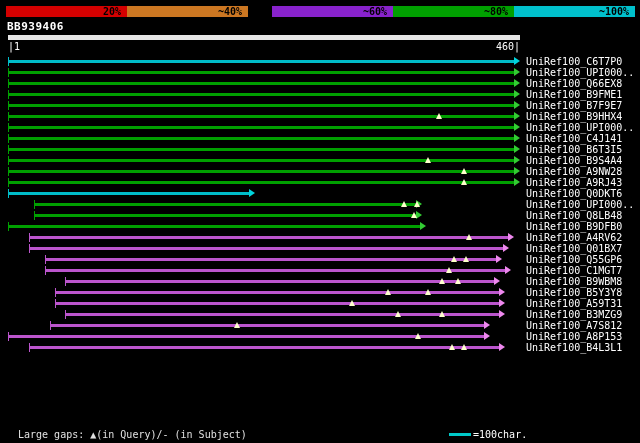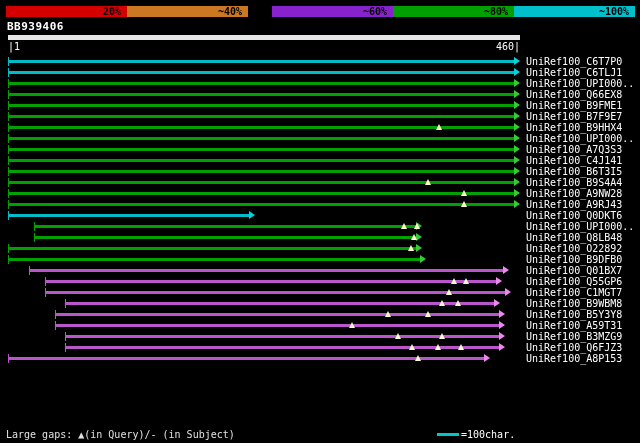--- a/index.html
+++ b/index.html
@@ -21,21 +21,21 @@
   .bar-area{position:absolute;left:0;top:0;width:512px;height:11px;}
   .hit-bar{position:absolute;top:0;height:11px;}
   .hit-bar .tick{position:absolute;left:0;top:1px;width:1px;height:9px;}
   .hit-bar .hline{position:absolute;left:0;right:4px;top:4px;height:3px;}
   .hit-bar .arrow{position:absolute;right:-1px;top:1px;width:0;height:0;
     border-top:4px solid transparent;border-bottom:4px solid transparent;border-left:6px solid #fff;}
   .gap{position:absolute;top:2px;width:0;height:0;
     border-left:3px solid transparent;border-right:3px solid transparent;border-bottom:6px solid #ffffcc;}
   .hit-label{position:absolute;left:518px;top:0;color:#fff;font-size:10px;line-height:11px;white-space:pre;}
 
-  .footer{position:absolute;left:0;bottom:2px;width:568px;height:14px;text-align:center;}
+  .footer{position:absolute;left:12px;bottom:2px;width:568px;height:14px;text-align:center;}
   .gaps-legend{position:absolute;left:6px;top:1px;color:#e0e0e0;font-size:10px;line-height:13px;white-space:pre;}
   .scale-legend{position:absolute;left:437px;top:1px;height:13px;display:flex;align-items:center;}
   .scale-line{display:inline-block;width:22px;height:3px;margin-right:2px;background:#00c8c8;}
   .scale-label{color:#fff;font-size:10px;line-height:13px;}
 </style>
 </head>
 <body>
 
 <div class="screen">
 
@@ -73,30 +73,20 @@
             <span class="tick" style="background: rgb(0, 188, 200);"></span>
             <span class="hline" style="background: rgb(0, 188, 200);"></span>
             <span class="arrow" style="border-left-color: rgb(0, 212, 220);"></span>
           </div>
         </div>
         <div class="hit-label">UniRef100_C6T7P0</div>
       </div>
       <div class="hit-row">
         <div class="bar-area">
           <div class="hit-bar" style="left: 0px; width: 510.9px;">
-            <span class="tick" style="background: rgb(0, 188, 200);"></span>
-            <span class="hline" style="background: rgb(0, 188, 200);"></span>
-            <span class="arrow" style="border-left-color: rgb(0, 212, 220);"></span>
-          </div>
-        </div>
-        <div class="hit-label">UniRef100_C6TLJ1</div>
-      </div>
-      <div class="hit-row">
-        <div class="bar-area">
-          <div class="hit-bar" style="left: 0px; width: 510.9px;">
             <span class="tick" style="background: rgb(0, 160, 0);"></span>
             <span class="hline" style="background: rgb(0, 160, 0);"></span>
             <span class="arrow" style="border-left-color: rgb(51, 204, 51);"></span>
           </div>
         </div>
         <div class="hit-label">UniRef100_UPI000..</div>
       </div>
       <div class="hit-row">
         <div class="bar-area">
           <div class="hit-bar" style="left: 0px; width: 510.9px;">
@@ -140,30 +130,20 @@
       </div>
       <div class="hit-row">
         <div class="bar-area">
           <div class="hit-bar" style="left: 0px; width: 510.9px;">
             <span class="tick" style="background: rgb(0, 160, 0);"></span>
             <span class="hline" style="background: rgb(0, 160, 0);"></span>
             <span class="arrow" style="border-left-color: rgb(51, 204, 51);"></span>
           </div>
         </div>
         <div class="hit-label">UniRef100_UPI000..</div>
-      </div>
-      <div class="hit-row">
-        <div class="bar-area">
-          <div class="hit-bar" style="left: 0px; width: 510.9px;">
-            <span class="tick" style="background: rgb(0, 160, 0);"></span>
-            <span class="hline" style="background: rgb(0, 160, 0);"></span>
-            <span class="arrow" style="border-left-color: rgb(51, 204, 51);"></span>
-          </div>
-        </div>
-        <div class="hit-label">UniRef100_A7Q3S3</div>
       </div>
       <div class="hit-row">
         <div class="bar-area">
           <div class="hit-bar" style="left: 0px; width: 510.9px;">
             <span class="tick" style="background: rgb(0, 160, 0);"></span>
             <span class="hline" style="background: rgb(0, 160, 0);"></span>
             <span class="arrow" style="border-left-color: rgb(51, 204, 51);"></span>
           </div>
         </div>
         <div class="hit-label">UniRef100_C4J141</div>
@@ -239,38 +219,38 @@
             <span class="tick" style="background: rgb(0, 160, 0);"></span>
             <span class="hline" style="background: rgb(0, 160, 0);"></span>
             <span class="arrow" style="border-left-color: rgb(51, 204, 51);"></span>
           </div>
           <span class="gap" style="left: 403.3px;"></span>
         </div>
         <div class="hit-label">UniRef100_Q8LB48</div>
       </div>
       <div class="hit-row">
         <div class="bar-area">
-          <div class="hit-bar" style="left: 0px; width: 412.9px;">
-            <span class="tick" style="background: rgb(0, 160, 0);"></span>
-            <span class="hline" style="background: rgb(0, 160, 0);"></span>
-            <span class="arrow" style="border-left-color: rgb(51, 204, 51);"></span>
-          </div>
-          <span class="gap" style="left: 399.9px;"></span>
-        </div>
-        <div class="hit-label">UniRef100_O22892</div>
-      </div>
-      <div class="hit-row">
-        <div class="bar-area">
           <div class="hit-bar" style="left: 0px; width: 417.4px;">
             <span class="tick" style="background: rgb(0, 160, 0);"></span>
             <span class="hline" style="background: rgb(0, 160, 0);"></span>
             <span class="arrow" style="border-left-color: rgb(51, 204, 51);"></span>
           </div>
         </div>
         <div class="hit-label">UniRef100_B9DFB0</div>
+      </div>
+      <div class="hit-row">
+        <div class="bar-area">
+          <div class="hit-bar" style="left: 21.1px; width: 484.2px;">
+            <span class="tick" style="background: rgb(187, 85, 204);"></span>
+            <span class="hline" style="background: rgb(187, 85, 204);"></span>
+            <span class="arrow" style="border-left-color: rgb(238, 136, 238);"></span>
+          </div>
+          <span class="gap" style="left: 457.8px;"></span>
+        </div>
+        <div class="hit-label">UniRef100_A4RV62</div>
       </div>
       <div class="hit-row">
         <div class="bar-area">
           <div class="hit-bar" style="left: 21.1px; width: 478.6px;">
             <span class="tick" style="background: rgb(187, 85, 204);"></span>
             <span class="hline" style="background: rgb(187, 85, 204);"></span>
             <span class="arrow" style="border-left-color: rgb(238, 136, 238);"></span>
           </div>
         </div>
         <div class="hit-label">UniRef100_Q01BX7</div>
@@ -340,41 +320,51 @@
             <span class="hline" style="background: rgb(187, 85, 204);"></span>
             <span class="arrow" style="border-left-color: rgb(238, 136, 238);"></span>
           </div>
           <span class="gap" style="left: 386.6px;"></span>
           <span class="gap" style="left: 431.1px;"></span>
         </div>
         <div class="hit-label">UniRef100_B3MZG9</div>
       </div>
       <div class="hit-row">
         <div class="bar-area">
-          <div class="hit-bar" style="left: 56.8px; width: 439.7px;">
-            <span class="tick" style="background: rgb(187, 85, 204);"></span>
-            <span class="hline" style="background: rgb(187, 85, 204);"></span>
-            <span class="arrow" style="border-left-color: rgb(238, 136, 238);"></span>
-          </div>
-          <span class="gap" style="left: 401px;"></span>
-          <span class="gap" style="left: 426.6px;"></span>
-          <span class="gap" style="left: 450px;"></span>
-        </div>
-        <div class="hit-label">UniRef100_Q6FJZ3</div>
+          <div class="hit-bar" style="left: 42.3px; width: 438.5px;">
+            <span class="tick" style="background: rgb(187, 85, 204);"></span>
+            <span class="hline" style="background: rgb(187, 85, 204);"></span>
+            <span class="arrow" style="border-left-color: rgb(238, 136, 238);"></span>
+          </div>
+          <span class="gap" style="left: 226.3px;"></span>
+        </div>
+        <div class="hit-label">UniRef100_A7S812</div>
       </div>
       <div class="hit-row">
         <div class="bar-area">
           <div class="hit-bar" style="left: 0px; width: 480.8px;">
             <span class="tick" style="background: rgb(187, 85, 204);"></span>
             <span class="hline" style="background: rgb(187, 85, 204);"></span>
             <span class="arrow" style="border-left-color: rgb(238, 136, 238);"></span>
           </div>
           <span class="gap" style="left: 406.6px;"></span>
         </div>
         <div class="hit-label">UniRef100_A8P153</div>
+      </div>
+      <div class="hit-row">
+        <div class="bar-area">
+          <div class="hit-bar" style="left: 21.1px; width: 475.3px;">
+            <span class="tick" style="background: rgb(187, 85, 204);"></span>
+            <span class="hline" style="background: rgb(187, 85, 204);"></span>
+            <span class="arrow" style="border-left-color: rgb(238, 136, 238);"></span>
+          </div>
+          <span class="gap" style="left: 441.1px;"></span>
+          <span class="gap" style="left: 453.3px;"></span>
+        </div>
+        <div class="hit-label">UniRef100_B4L3L1</div>
       </div>
     </div>
 
   <div class="footer">
     <span class="gaps-legend">Large gaps: ▲(in Query)/- (in Subject)</span>
     <span class="scale-legend">
       <span class="scale-line" style="background: rgb(0, 200, 200);"></span>
       <span class="scale-label">=100char.</span>
     </span>
   </div>

